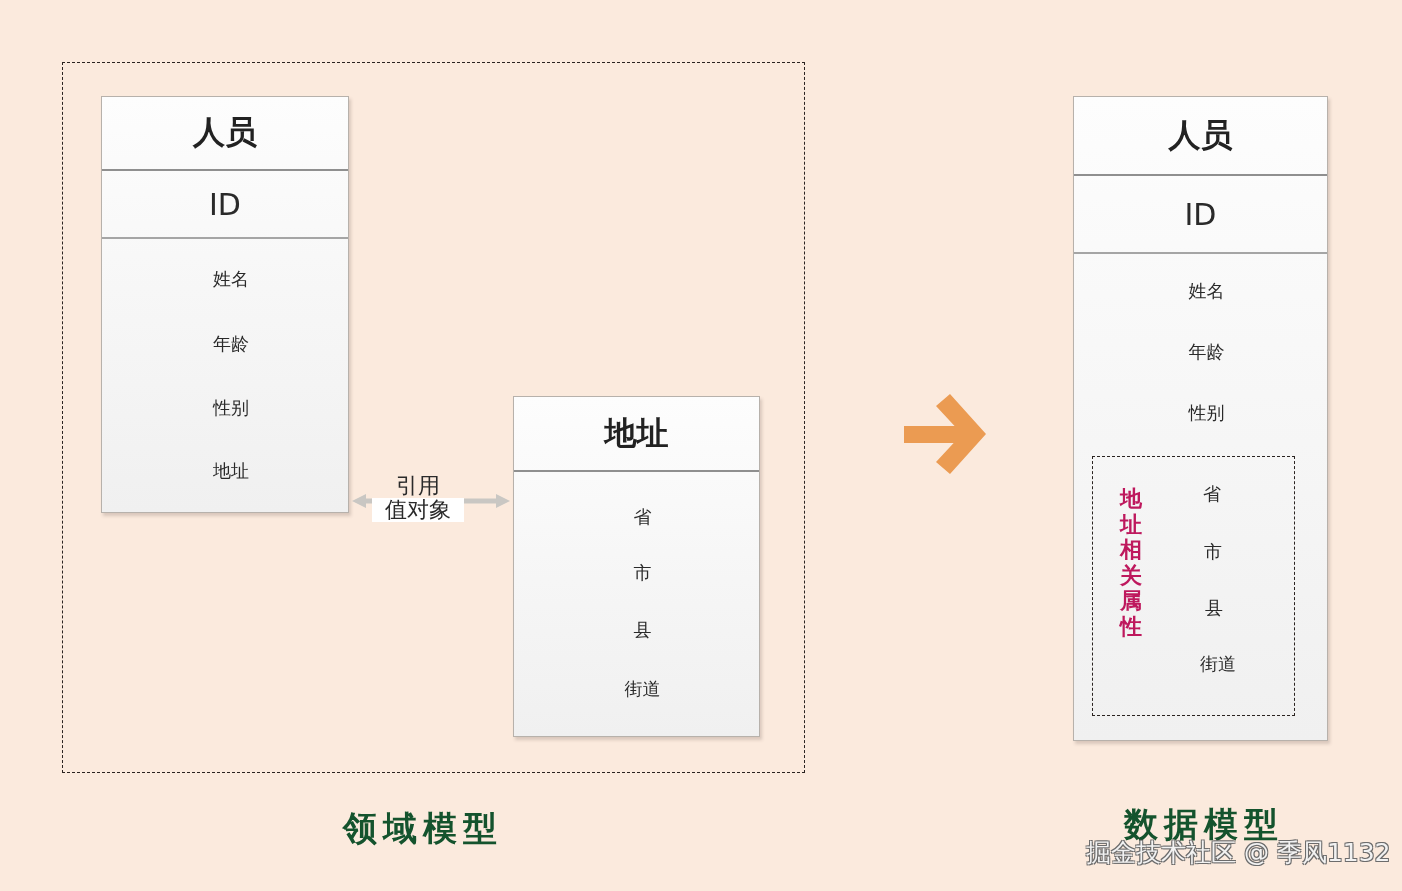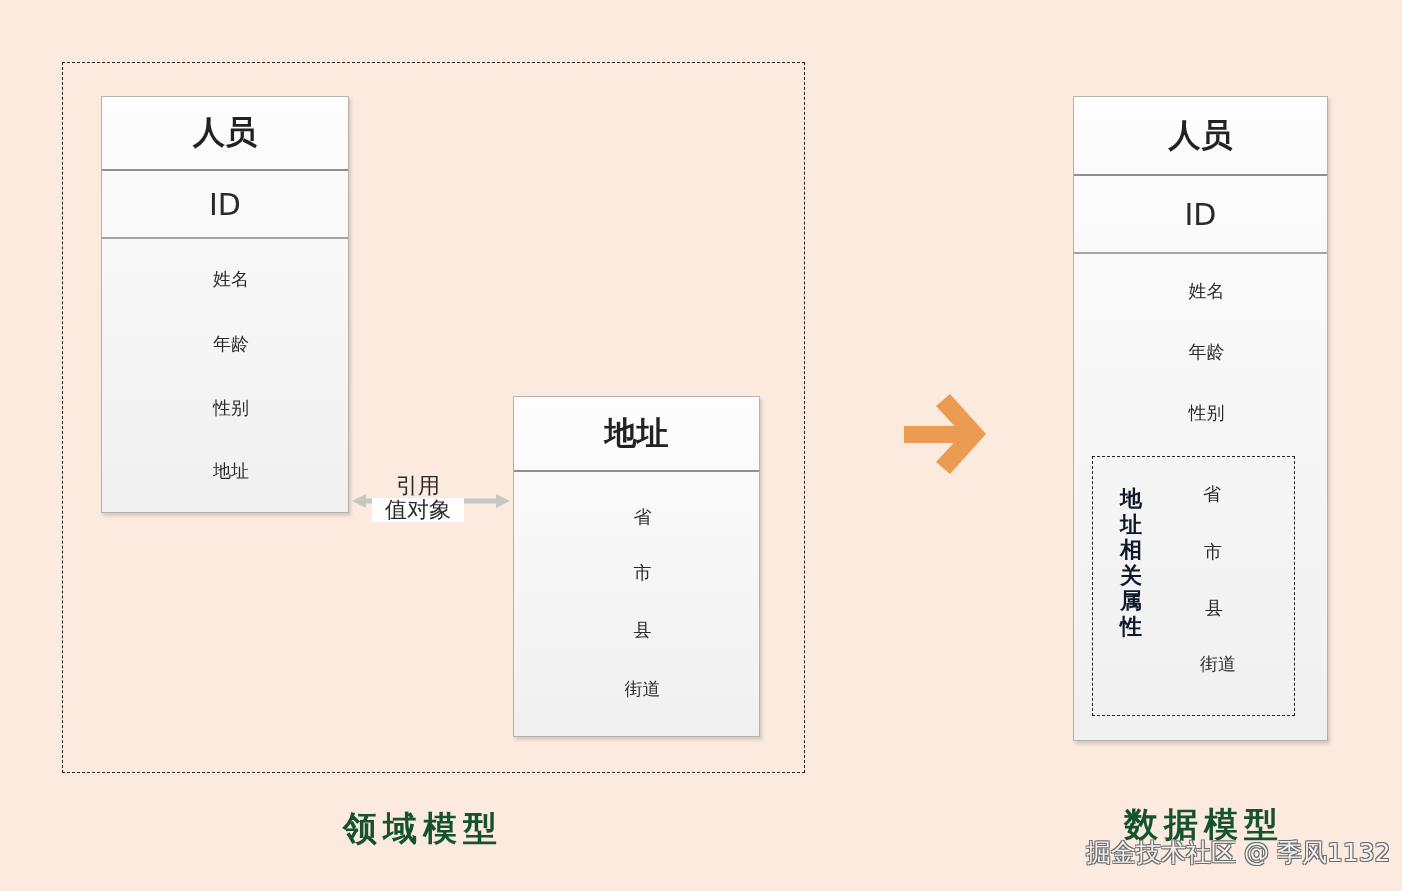--- a/index.html
+++ b/index.html
@@ -37,21 +37,21 @@
   }
   .watermark {
     position: absolute; font-size: 25px; color: #f2f2f2;
     text-shadow: -1px -1px 0 #6c6c6c, 1px -1px 0 #6c6c6c, -1px 1px 0 #6c6c6c, 1px 1px 0 #6c6c6c;
   }
   .relation {
     position: absolute; font-size: 22px; line-height: 24px; text-align: center; color: #2a2a2a;
   }
   .vertical-label {
     position: absolute; font-size: 22px; font-weight: bold; line-height: 25.5px; width: 24px;
-    text-align: center; color: #0f172a;
+    text-align: center; color: #be185d;
   }
 </style>
 </head>
 <body>
 
 <div class="dashed-box" style="left:62px; top:62px; width:743px; height:711px;"></div>
 
 <div class="entity" style="left:101px; top:96px; width:248px; height:417px;">
   <div class="hdr" style="height:74px;">人员</div>
   <div class="idrow" style="height:68px;">ID</div>

